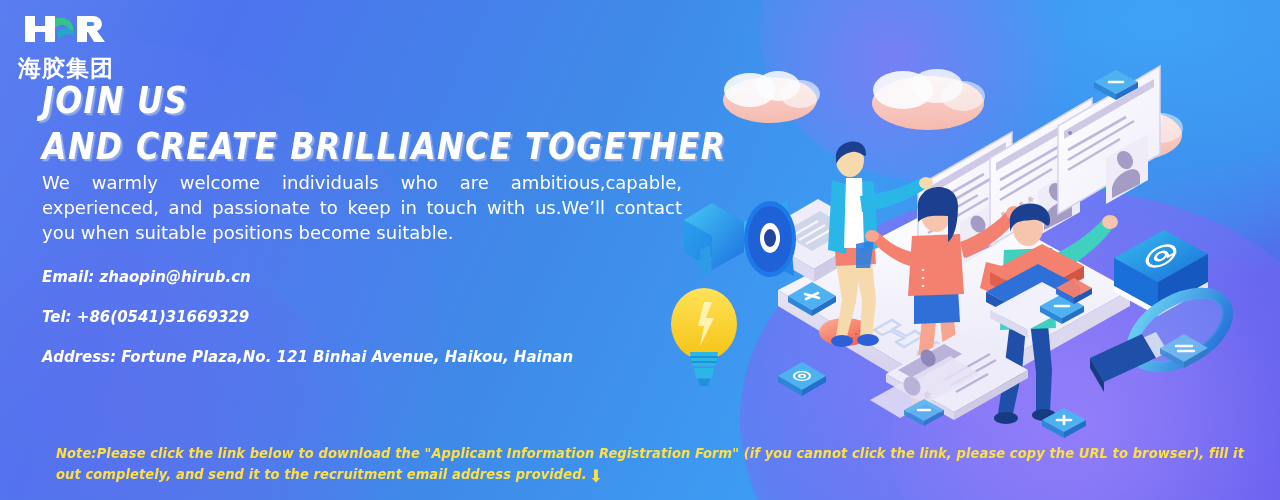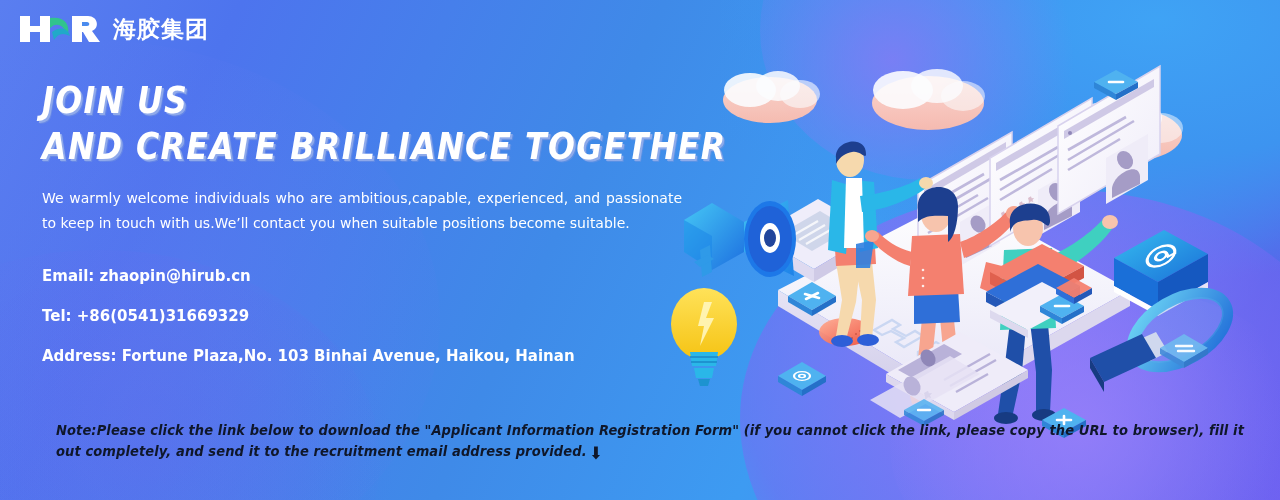--- a/index.html
+++ b/index.html
@@ -56,20 +56,21 @@
     position:absolute; left:-120px; bottom:-200px; width:520px; height:430px;
     border-radius:50%;
     background:radial-gradient(circle at 52% 40%, rgba(88,112,236,.34), rgba(88,112,236,0) 66%);
   }
 
   
   .logo {
     position:absolute; left:18px; top:14px;
     display:flex; align-items:center; gap:9px;
     z-index:40;
+    flex-direction:column;
   }
   .logo-mark { position:relative; width:86px; height:30px; }
   .logo-mark svg { display:block; }
   .logo-cn {
     color:#ffffff; font-size:23px; font-weight:bold;
     letter-spacing:1px; line-height:30px;
     font-family:"DejaVu Sans","Liberation Sans",sans-serif;
     white-space:nowrap;
   }
 
@@ -80,42 +81,42 @@
     color:#ffffff;
     font-family:"DejaVu Sans Condensed","Liberation Sans",sans-serif;
     font-size:37px; font-weight:bold; font-style:italic;
     letter-spacing:1.5px; line-height:46px;
     text-shadow: 2px 2px 0 rgba(150,175,235,.85), 3px 3px 0 rgba(120,150,225,.45);
     transform:scaleX(.95); transform-origin:left center;
     white-space:nowrap;
   }
 
   .lede {
-    margin-top:16px;
+    margin-top:0;
     color:#ffffff;
-    font-size:14px; line-height:25px;
+    font-size:18px; line-height:25px;
     text-align:justify;
     width:640px;
     font-family:"DejaVu Sans","Liberation Sans",sans-serif;
   }
 
-  .contact { margin-top:30px; }
+  .contact { margin-top:22px;font-style:italic; }
   .contact-line {
     color:#ffffff;
     font-size:15px; font-weight:bold;
     line-height:20px; margin-bottom:20px;
     font-family:"DejaVu Sans","Liberation Sans",sans-serif;
     white-space:nowrap;
   }
   .contact-line:last-child { margin-bottom:0; }
 
   
   .note {
-    position:absolute; left:56px; bottom:36px; width:1190px;
-    color:#0f172a; z-index:36;
+    position:absolute; left:56px; bottom:13px; width:1190px;
+    color:#fde047; z-index:36;
     font-family:"DejaVu Sans Condensed","Liberation Sans",sans-serif;
     font-size:14.5px; font-weight:bold; font-style:italic;
     line-height:21px;
     letter-spacing:.1px;
   }
   .note .dl-arrow {
     display:inline-block; vertical-align:-3px;
     font-style:normal; font-size:17px; margin-left:3px;
   }
 
@@ -487,21 +488,21 @@
   </div>
 
   <div class="copy">
     <div class="headline">JOIN US</div>
     <div class="headline">AND CREATE BRILLIANCE TOGETHER</div>
     <div class="lede">We warmly welcome individuals who are ambitious,capable, experienced, and passionate to keep in touch with us.We’ll contact you when suitable positions become suitable.</div>
 
     <div class="contact">
       <div class="contact-line">Email: zhaopin@hirub.cn</div>
       <div class="contact-line">Tel: +86(0541)31669329</div>
-      <div class="contact-line">Address: Fortune Plaza,No. 103 Binhai Avenue, Haikou, Hainan</div>
+      <div class="contact-line">Address: Fortune Plaza,No. 121 Binhai Avenue, Haikou, Hainan</div>
     </div>
   </div>
 
   <div class="note">
     <span>Note:Please click the link below to download the "Applicant Information Registration Form" (if you cannot click the link, please copy the URL to browser), fill it out completely, and send it to the recruitment email address provided.</span><span class="dl-arrow">⬇</span>
   </div>
 
 </div>
 
 </body></html>

